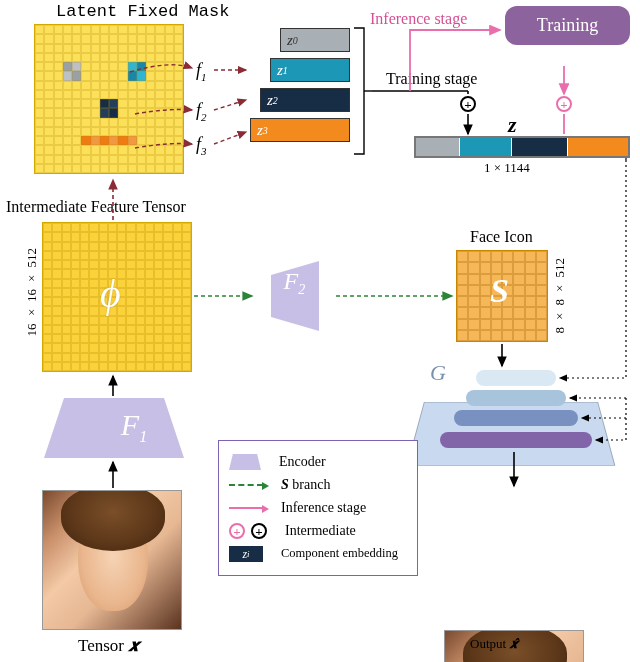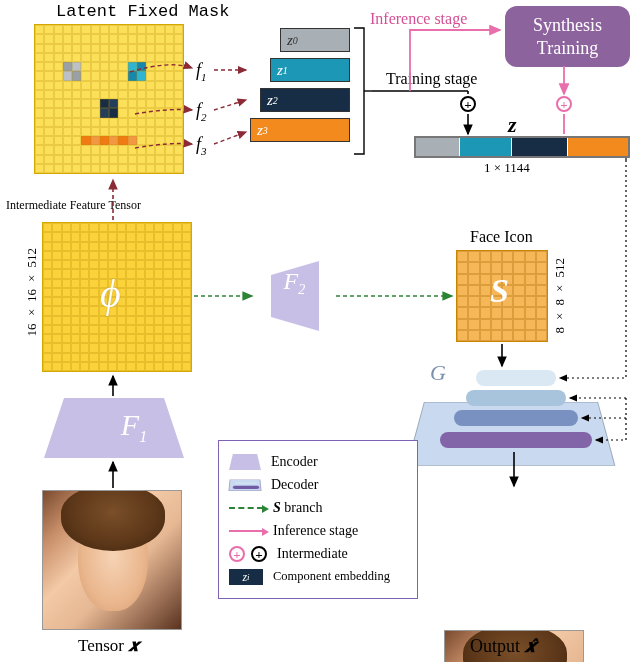--- a/index.html
+++ b/index.html
@@ -41,21 +41,21 @@
 
   
   .decoder-plane { width:190px; height:110px; background:#c8d9f0; transform: perspective(500px) rotateX(55deg); border:1px solid #9ab; }
   .dec-layer { position:absolute; border-radius:12px; height:16px; }
   
   
   .synth { background:#8d639d; color:#fff; border-radius:12px; padding:8px 14px; text-align:center; font-size:18px; line-height:1.25; }
 
   
   .legend { border:1.5px solid #7d63b1; padding:8px 10px; background:#fff; font-size:14px; }
-  .legend-row { display:flex; align-items:center; gap:10px; margin:3px 0; height:20px; }
+  .legend-row { display:flex; align-items:center; gap:18px; margin:3px 0; height:20px; }
   .lg-encoder-icon { width:32px; height:16px; background:#c8bfe6; clip-path: polygon(12% 0,88% 0,100% 100%,0 100%); }
   .lg-decoder-icon { width:32px; height:18px; background:#c8d9f0; transform: perspective(200px) rotateX(50deg); position:relative; border:1px solid #aac; }
   .lg-decoder-icon::before{content:"";position:absolute;left:5px;top:3px;width:22px;height:4px;background:#cfe2f3;border-radius:3px;}
   .lg-decoder-icon::after{content:"";position:absolute;left:3px;top:9px;width:26px;height:5px;background:#6f5aa3;border-radius:3px;}
   .lg-line-green { width:34px; height:0; border-top:2px dashed #2c8436; position:relative; }
   .lg-line-green::after{content:"";position:absolute;right:-6px;top:-4px;border-left:7px solid #2c8436;border-top:4px solid transparent;border-bottom:4px solid transparent;}
   .lg-line-red { width:34px; height:0; border-top:2px dashed #8a2b36; position:relative; }
   .lg-line-red::after{content:"";position:absolute;right:-6px;top:-4px;border-left:7px solid #8a2b36;border-top:4px solid transparent;border-bottom:4px solid transparent;}
   .lg-line-pink { width:34px; height:0; border-top:2px solid #e86fab; position:relative; }
   .lg-line-pink::after{content:"";position:absolute;right:-6px;top:-4px;border-left:7px solid #e86fab;border-top:4px solid transparent;border-bottom:4px solid transparent;}
@@ -377,38 +377,37 @@
 
 <svg class="arrow-svg" style="left:352px; top:26px; width:20px; height:130px;">
   <path d="M2 2 H12 V128 H2" fill="none" stroke="#000" stroke-width="1.4"></path>
   <path d="M12 65 H20" stroke="#000" stroke-width="1.4"></path>
 </svg>
 
 <div class="abs" style="left:370px; top:10px; font-size:16px; color:#d54f94;">Inference stage</div>
 <div class="abs" style="left:386px; top:70px; font-size:16px;">Training stage</div>
 
 <div class="abs synth" style="left:505px; top:6px; width:125px;">
-  <div>Synthesis</div>
   <div>Training</div>
 </div>
 
 <div class="abs circ black" style="left:460px; top:96px;">+</div>
 <div class="abs circ pink" style="left:556px; top:96px;">+</div>
 
 <div class="abs italic" style="left:508px; top:112px; font-size:22px; font-weight:bold;">z</div>
 
 <div class="abs" style="left:414px; top:136px; display:flex; border:2px solid #777; height:22px;">
   <div style="background:#a9b0b5; width:44px; border-right:1px solid #fff"></div>
   <div style="background:#1c98b6; width:52px; border-right:1px solid #fff"></div>
   <div style="background:#172c45; width:56px; border-right:1px solid #fff"></div>
   <div style="background:#f28a1d; width:60px;"></div>
 </div>
 <div class="abs" style="left:484px; top:160px; font-size:13px;">1 × 1144</div>
 
-<div class="abs" style="left:6px; top:198px; font-size:12px;">Intermediate  Feature Tensor</div>
+<div class="abs" style="left:6px; top:198px; font-size:16px;">Intermediate  Feature Tensor</div>
 
 <div class="abs grid16" style="left:42px; top:222px;">
   <div></div>
       <div></div>
       <div></div>
       <div></div>
       <div></div>
       <div></div>
       <div></div>
       <div></div>
@@ -747,30 +746,26 @@
 <div class="abs dec-layer" style="left:440px; top:432px; width:152px; background:#8265a8;"></div>
 
 <div class="encoder f1 abs" style="left:44px; top:398px;">
   <div class="inner"><span>F</span><sub style="font-size:16px">1</sub></div>
 </div>
 
 <div class="abs face-img" style="left:42px; top:490px;"></div>
 <div class="abs" style="left:78px; top:636px; font-size:17px;"><span>Tensor </span><span class="italic" style="font-weight:bold">𝒙</span></div>
 
 <div class="abs face-img" style="left:444px; top:490px;"></div>
-<div class="abs" style="left:470px; top:636px; font-size:18px;"><span>Output </span><span class="italic" style="font-weight:bold">𝒙̂</span></div>
+<div class="abs" style="left:470px; top:636px; font-size:13px;"><span>Output </span><span class="italic" style="font-weight:bold">𝒙̂</span></div>
 
 <div class="abs legend" style="left:218px; top:440px; width:200px;">
   <div class="legend-row">
         <div class="lg-encoder-icon"></div>
         <span>Encoder</span>
-      </div>
-  <div class="legend-row">
-        <div class="lg-decoder-icon"></div>
-        <span>Decoder</span>
       </div>
   <div class="legend-row">
         <div class="lg-line-green"></div>
         <span><b class="italic">S</b><span> branch</span></span>
       </div>
   <div class="legend-row">
         <div class="lg-line-pink"></div>
         <span>Inference stage</span>
       </div>
   <div class="legend-row">

